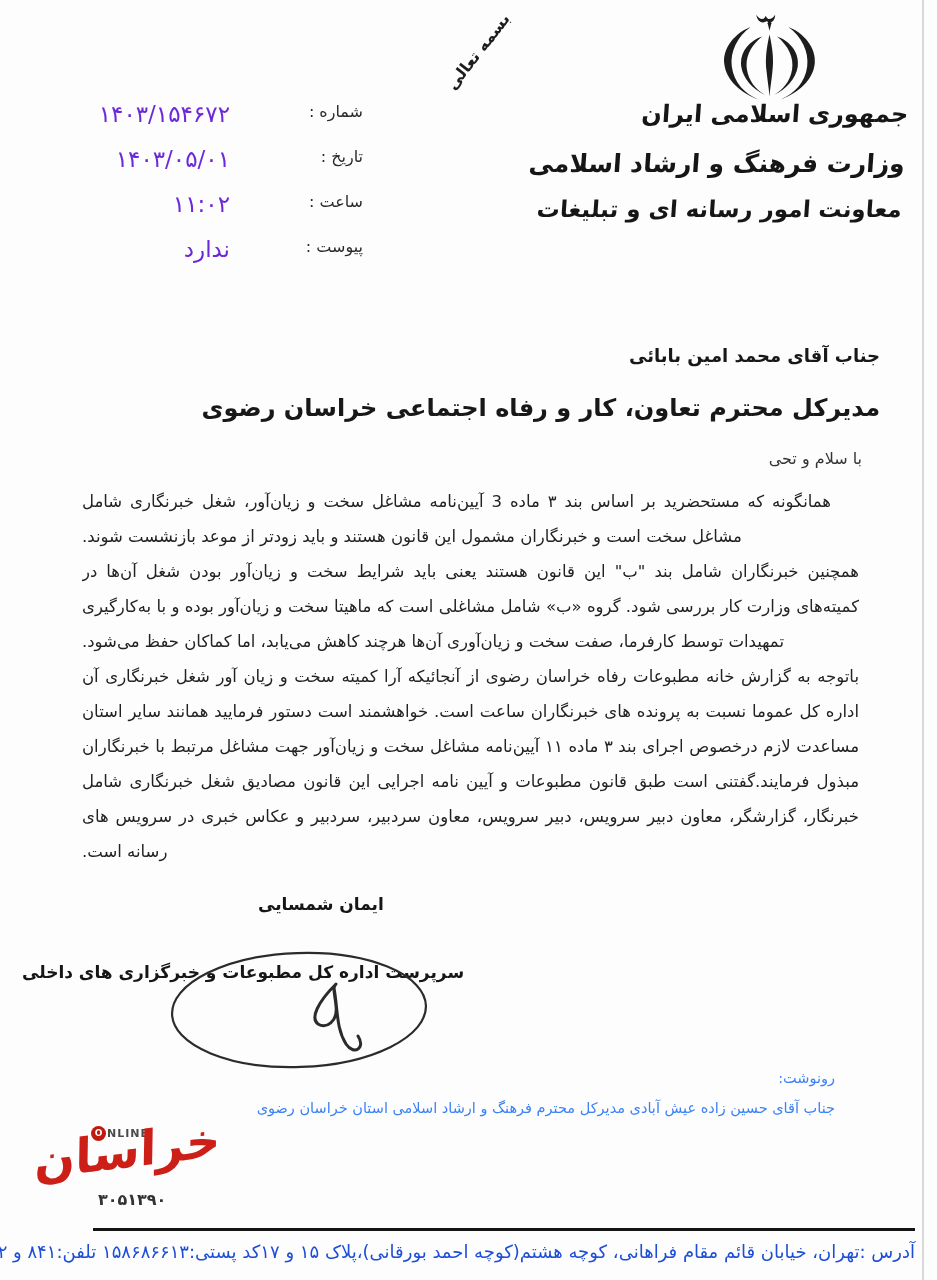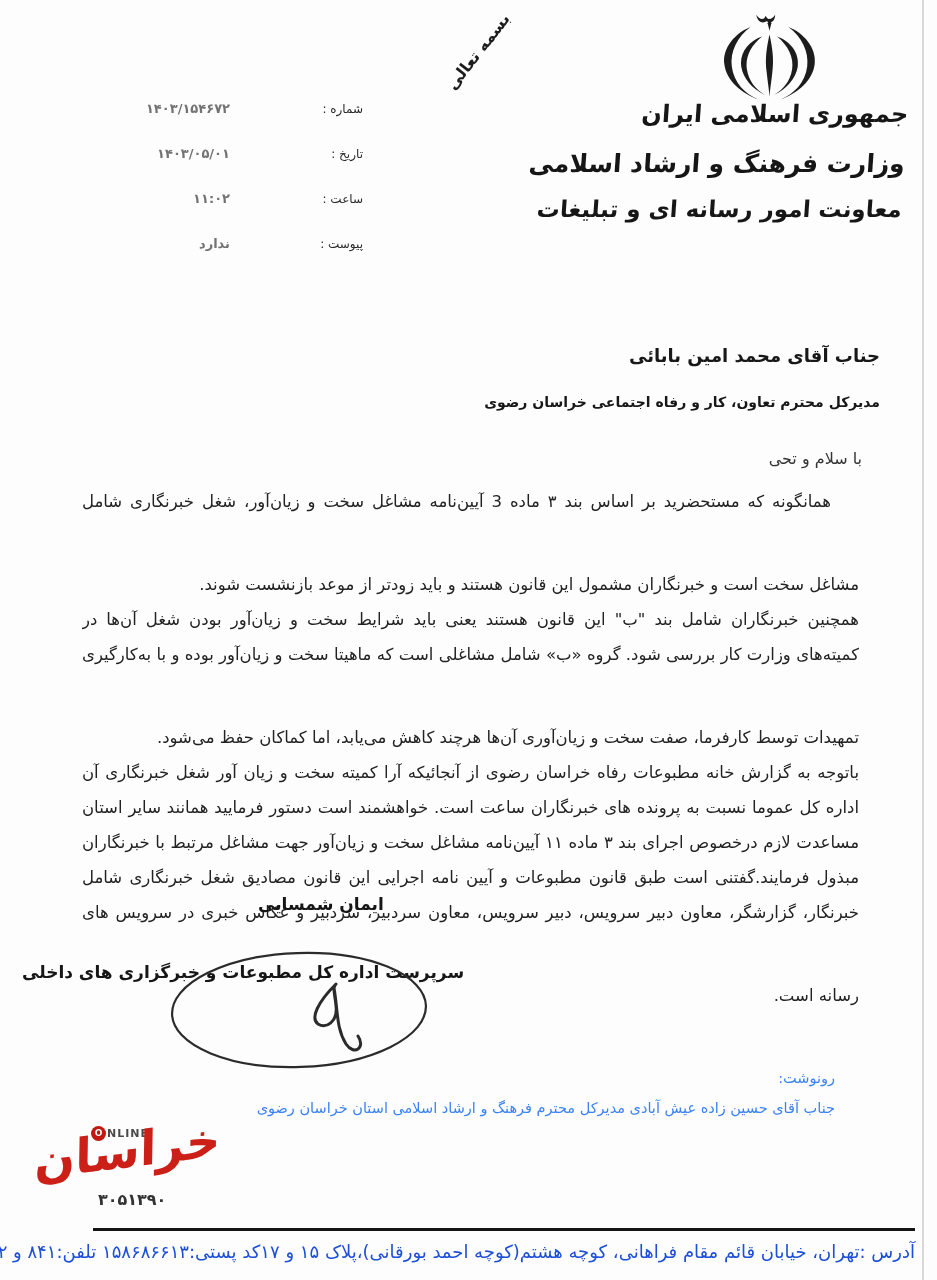--- a/index.html
+++ b/index.html
@@ -32,40 +32,40 @@
     transform: skewX(-4deg);
   }
   .ministry-block .l1 { font-size: 24px; font-weight: bold; margin-bottom: 21px; }
   .ministry-block .l2 { font-size: 25px; font-weight: bold; margin-bottom: 18px; }
   .ministry-block .l3 { font-size: 23px; font-weight: bold; }
   
   .meta { position: absolute; left: 85px; top: 102px; width: 278px; direction: rtl; }
   .meta .row { position: relative; height: 45px; }
   .meta .label {
     position: absolute; right: 0; top: 0;
-    font-size: 12px; color: #2a2a2a; white-space: nowrap;
+    font-size: 16px; color: #2a2a2a; white-space: nowrap;
   }
   .meta .value {
     position: absolute; right: 133px; top: -1px;
-    font-size: 13px; font-weight: bold; color: #737373;
+    font-size: 23px; font-weight: normal; color: #6d28d9;
     direction: ltr; white-space: nowrap;
   }
   
   .recipient { position: absolute; right: 57px; top: 325px; direction: rtl; text-align: right; }
   .recipient .r1 { font-size: 18px; font-weight: bold; color: #181818; margin-bottom: 28px; margin-top: 20px; }
-  .recipient .r2 { font-size: 14px; font-weight: bold; color: #181818; }
+  .recipient .r2 { font-size: 24px; font-weight: bold; color: #181818; }
   
   .salutation { position: absolute; right: 75px; top: 449px; font-size: 16px; color: #333; direction: rtl; }
   .body-text {
     position: absolute; left: 82px; right: 78px; top: 484px;
     direction: rtl; font-size: 16.5px; color: #222;
   }
   .body-text .bline { height: 35px; line-height: 35px; white-space: nowrap; }
   .body-text .fill { text-align: justify; text-align-last: justify; white-space: normal; overflow: hidden; }
-  .body-text .last { text-align: right; margin-top: 48px; }
+  .body-text .last { text-align: left; }
   .body-text .indent { padding-right: 28px; }
   
   .sig-name { position: absolute; left: 258px; top: 894px; font-size: 17px; font-weight: bold; color: #161616; direction: rtl; }
   .sig-title { position: absolute; left: 22px; top: 962px; font-size: 17px; font-weight: bold; color: #161616; direction: rtl; }
   .sig-scribble { position: absolute; left: 168px; top: 944px; width: 262px; height: 128px; }
   
   .cc { position: absolute; right: 102px; top: 1070px; direction: rtl; text-align: right; color: #3b82f6; }
   .cc .cc-label { font-size: 14.5px; margin-bottom: 14px; }
   .cc .cc-line { font-size: 14.5px; }
   

